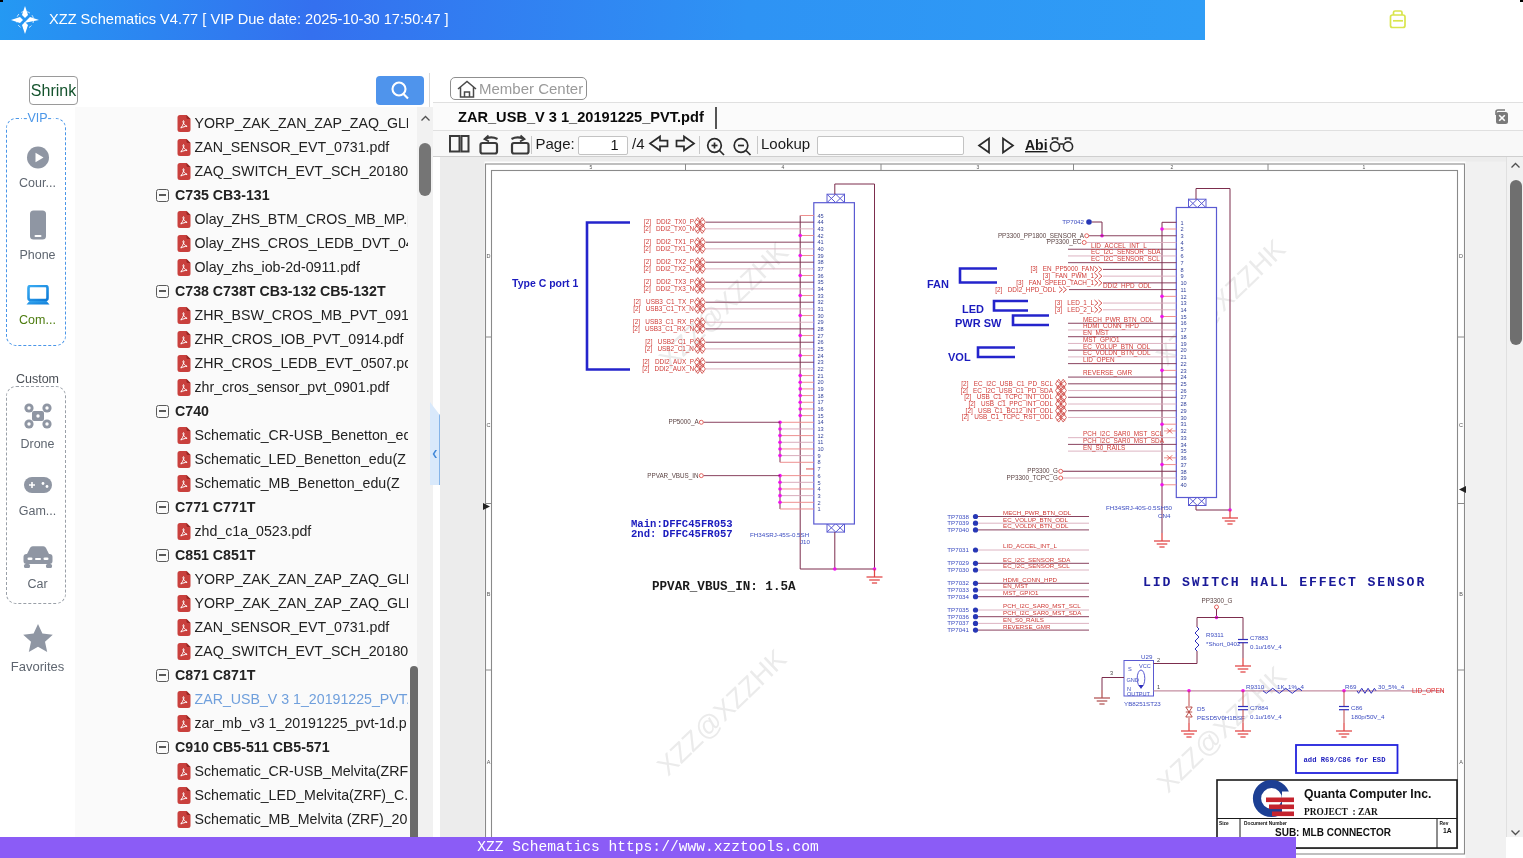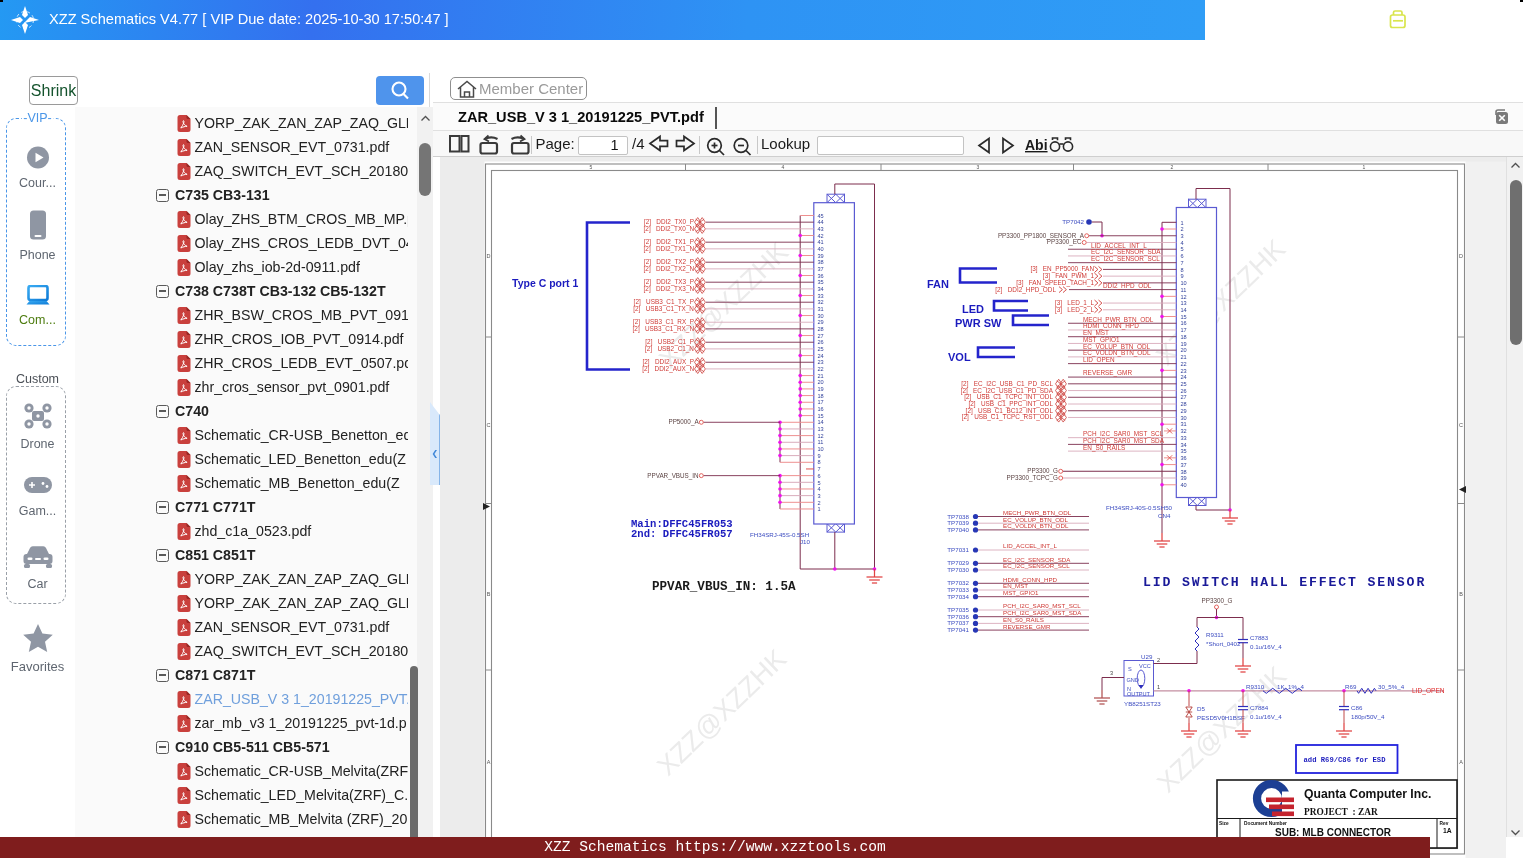--- a/index.html
+++ b/index.html
@@ -88,21 +88,21 @@
 #darkbar { position:absolute; left:335px; top:559px; width:8px; height:171px;
   background:#6b6b6b; border-radius:4px 4px 0 0; }
 
 
 #handle { left:430px; top:402px; width:10px; height:83px; background:#d9e9fb;
   border-right:1.6px solid #85b4e8;
   clip-path:polygon(0 0, 0 100%, 100% 100%, 100% 16%); }
 #handle span { position:absolute; left:1.5px; top:47px; color:#3f87d8; font-size:8px; }
 
 
-#statusbar { left:0; top:837px; width:1430px; height:21px; background:#7f1d1d;
+#statusbar { left:0; top:837px; width:1296px; height:21px; background:#8b5cf6;
   color:#fff; font-family:"Liberation Mono", monospace; font-size:14.6px;
   text-align:center; line-height:21px; }
 </style></head>
 <body>
 <div id="app">
 
 <div class="abs" id="titlebar">
   <svg width="1523" height="40" style="position:absolute">
     <g stroke="#fff" fill="#fff">
       <path d="M 25 6 l 3 9 l -3 3 l -3 -3 z" stroke="none"></path>

